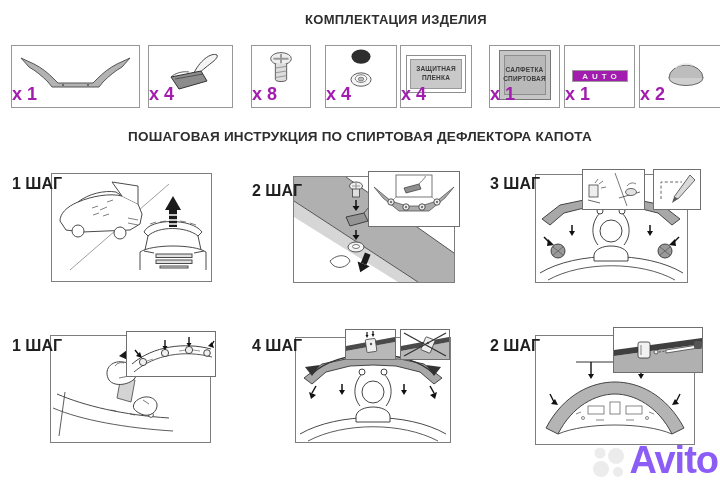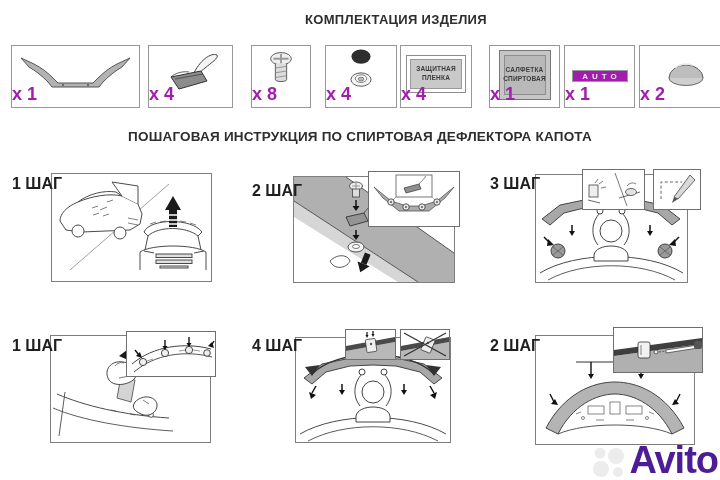--- a/index.html
+++ b/index.html
@@ -21,21 +21,21 @@
   #film-card .in{width:100%;height:100%;background:#c9c9c9;border:1px solid #9a9a9a;box-sizing:border-box;
         display:flex;flex-direction:column;align-items:center;justify-content:center;}
   #wipe-card{margin-top:4px;width:52px;height:50px;border:1px solid #777;background:#c6c6c6;padding:4px;}
   #wipe-card .in{width:100%;height:100%;background:#b9b9b9;border:1px solid #8e8e8e;box-sizing:border-box;
         display:flex;flex-direction:column;align-items:center;justify-content:center;}
   .tinytext{font-size:6.5px;font-weight:bold;color:#3c3c3c;line-height:1.35;letter-spacing:.2px;}
   #auto-strip{margin-top:24px;width:56px;height:12px;background:#a21caf;border:1px solid #9a9a9a;
         display:flex;align-items:center;justify-content:center;font-size:8px;font-weight:bold;
         color:#ececec;letter-spacing:4px;padding-left:4px;box-sizing:border-box;}
   #watermark{position:absolute;right:2px;bottom:0px;display:flex;align-items:center;gap:3px;z-index:10;}
-  #watermark span{font-size:38px;font-weight:bold;color:#4c1d95;line-height:40px;letter-spacing:-1px;}
+  #watermark span{font-size:38px;font-weight:bold;color:#8b5cf6;line-height:40px;letter-spacing:-1px;}
   svg{display:block;}
 </style>
 </head>
 <body>
 
 <div id="canvas">
 
   <div class="title" id="title-kit">КОМПЛЕКТАЦИЯ ИЗДЕЛИЯ</div>
   <div class="title" id="title-steps">ПОШАГОВАЯ ИНСТРУКЦИЯ ПО СПИРТОВАЯ ДЕФЛЕКТОРА КАПОТА</div>
 

